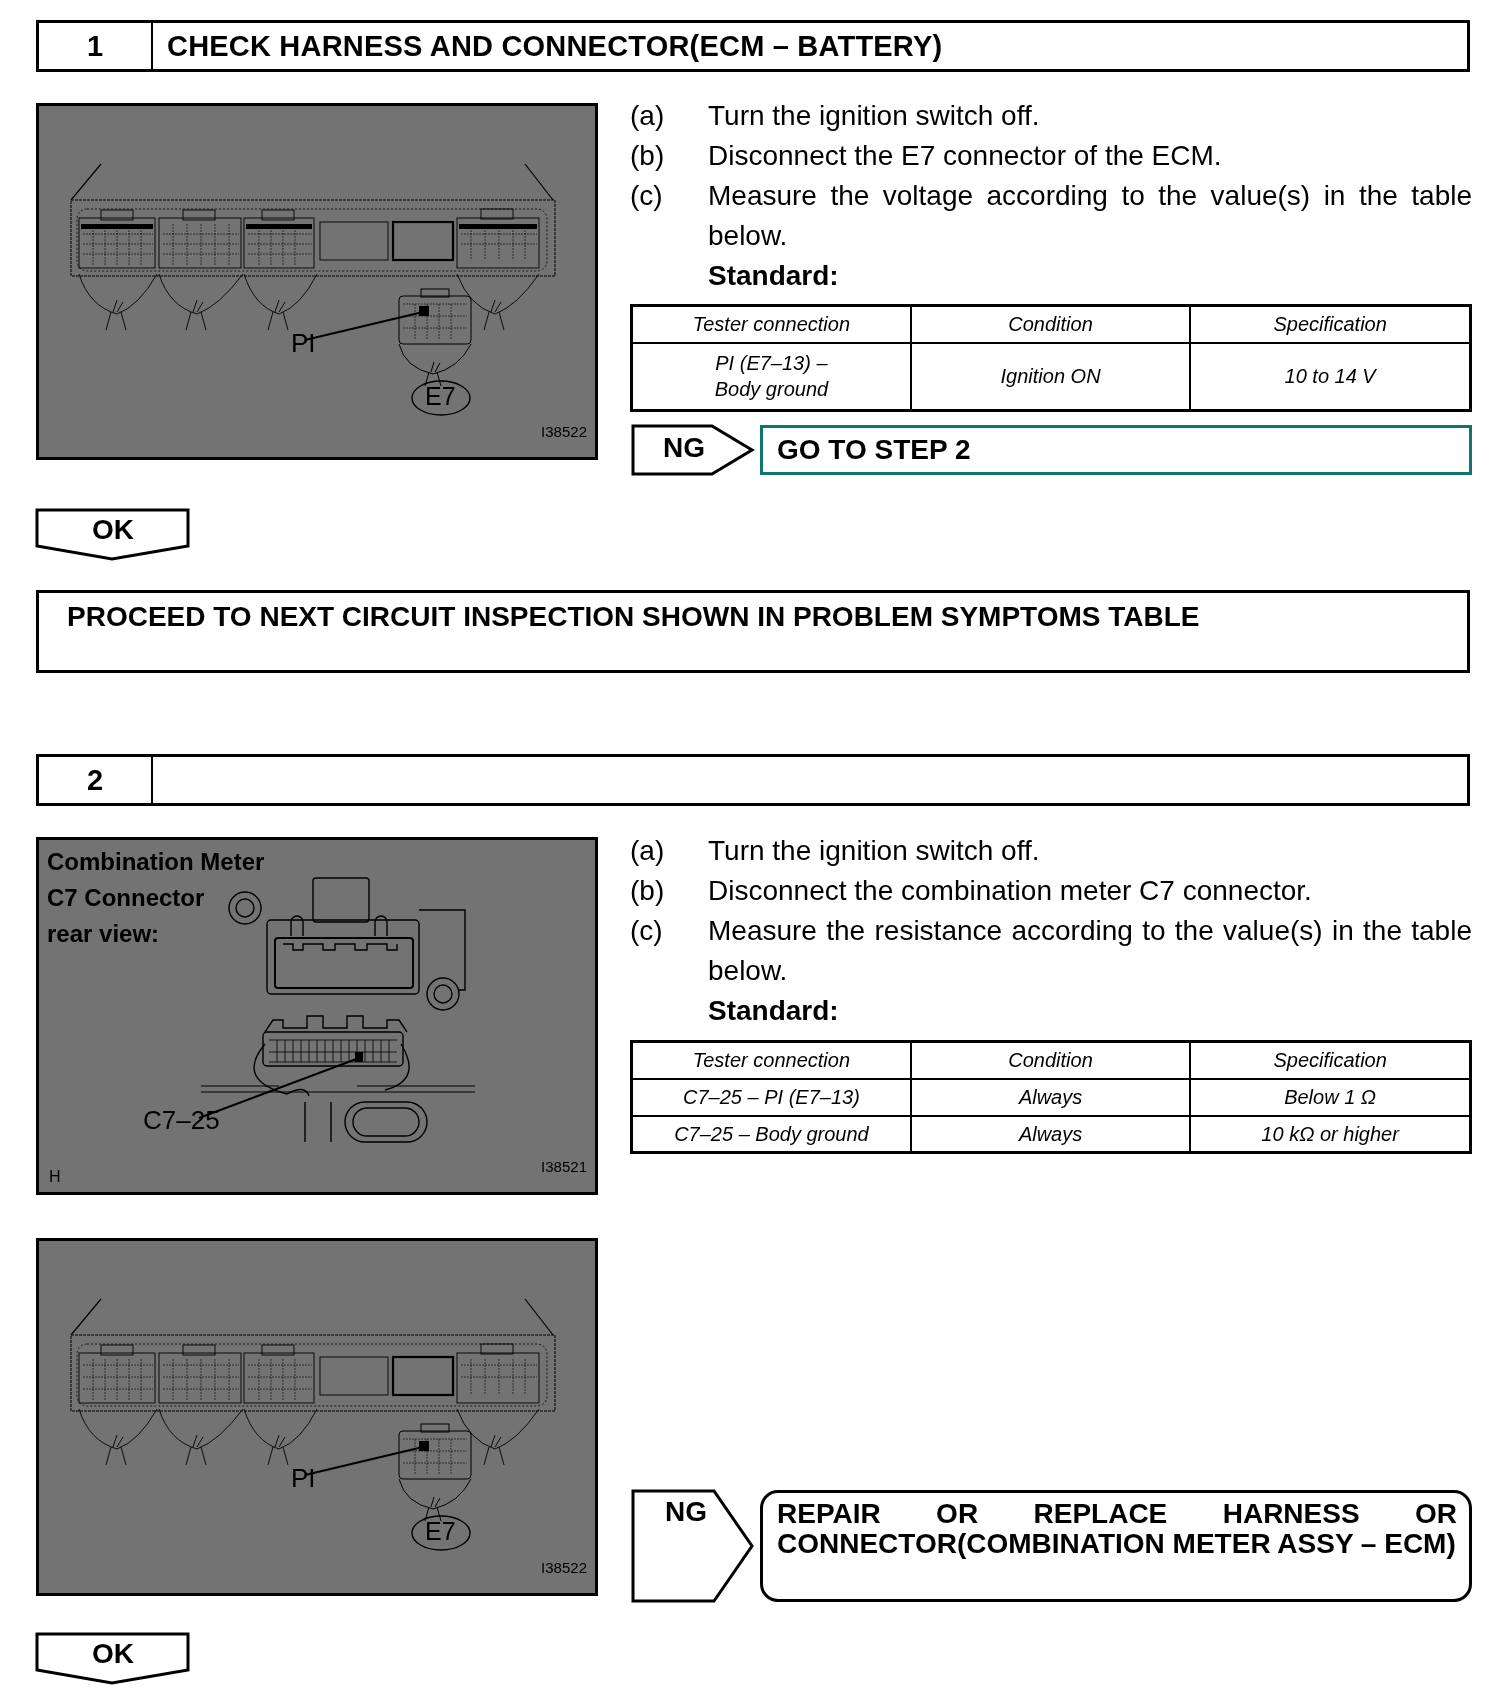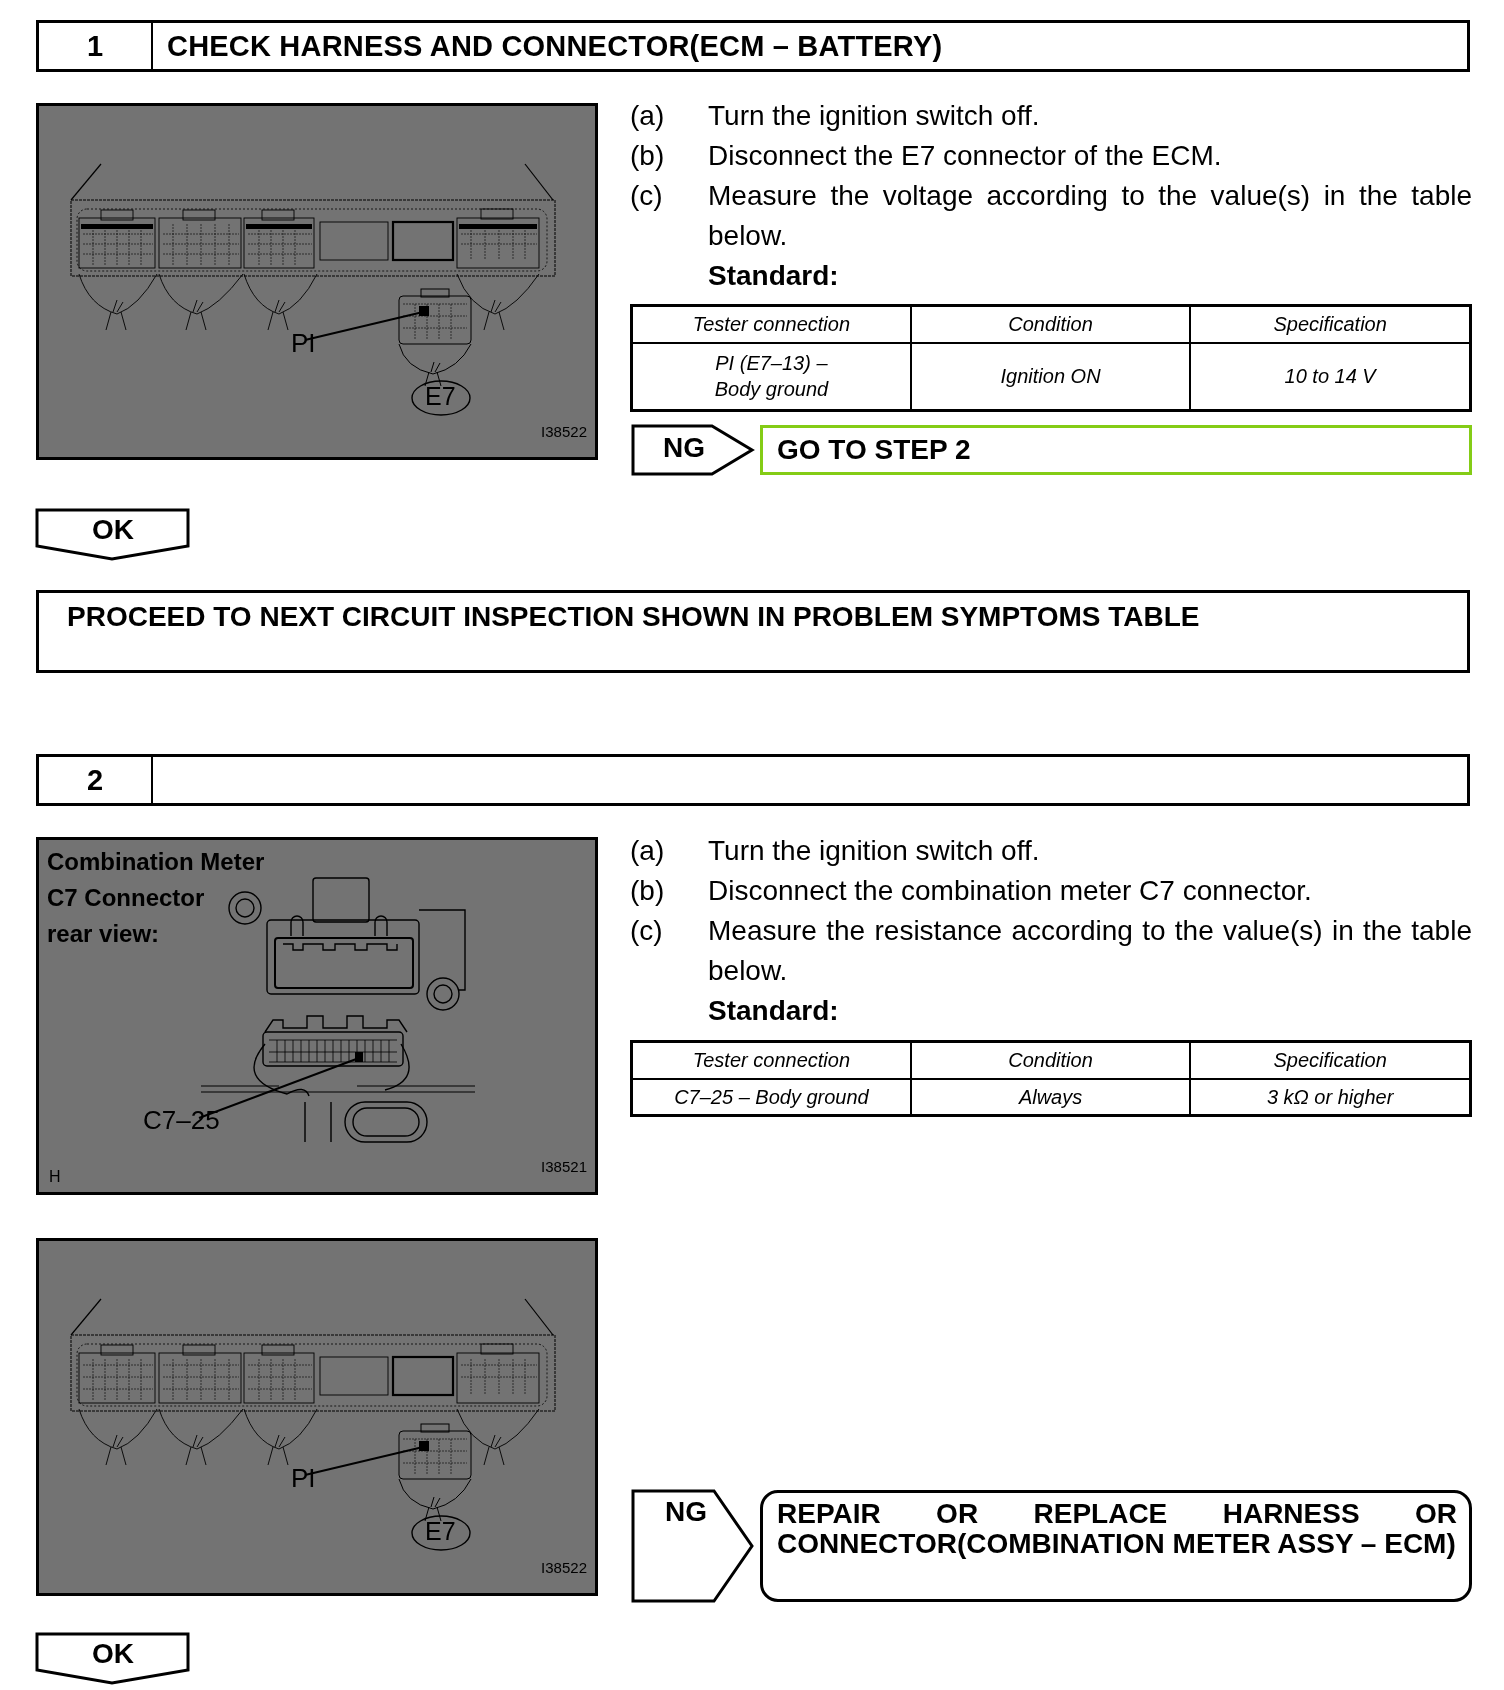--- a/index.html
+++ b/index.html
@@ -28,21 +28,21 @@
   .instr .txt { flex: 1; text-align: justify; }
   .instr .std { font-weight: bold; }
   table.spec {
     border-collapse: collapse; font-size: 20px; text-align: center; table-layout: fixed;
   }
   table.spec td, table.spec th {
     border: 2px solid #000; font-weight: normal; padding: 0 4px; line-height: 26px; font-style: italic;
   }
   table.spec { border: 3px solid #000; }
   .ng-text { font-weight: bold; font-size: 28px; position: absolute; }
-  .action-box { border: 3px solid #84cc16; font-weight: bold; font-size: 28px; }
+  .action-box { border: 3px solid #0f766e; font-weight: bold; font-size: 28px; }
   .ok-text { position: absolute; font-weight: bold; font-size: 28px; width: 100%; text-align: center; }
   .proceed { border: 3px solid #000; font-weight: bold; font-size: 28px; padding: 8px 0 4px 28px; }
   .repair { border: 3px solid #000; font-weight: bold; font-size: 28px; line-height: 30px; padding: 6px 12px 0 14px; text-align: justify; text-align-last: left; }
   .label-svg { font-family: "Liberation Sans", sans-serif; }
 </style>
 </head>
 <body>
 
 <div class="abs step-header" style="left:36px; top:20px; width:1434px;">
   <div class="step-num">1</div>
@@ -231,23 +231,28 @@
       <col style="width:33.3%">
       <col style="width:33.4%">
     </colgroup>
   <tbody>
       <tr style="height:37px;">
     <th>Tester connection</th>
     <th>Condition</th>
     <th>Specification</th>
   </tr>
   <tr style="height:37px;">
+    <td>C7–25 – PI (E7–13)</td>
+    <td>Always</td>
+    <td>Below 1 Ω</td>
+  </tr>
+  <tr style="height:37px;">
     <td>C7–25 – Body ground</td>
     <td>Always</td>
-    <td>3 kΩ or higher</td>
+    <td>10 kΩ or higher</td>
   </tr>
 </tbody>
   </table>
 
 <div class="abs figure" style="left:36px; top:1238px; width:562px; height:358px;">
   <svg width="556" height="352">
     <g>
       <line x1="32" y1="94" x2="62" y2="58" stroke="#000" stroke-width="1.2"></line>
       <line x1="514" y1="94" x2="486" y2="58" stroke="#000" stroke-width="1.2"></line>
       <rect x="32" y="94" width="484" height="76" fill="none" stroke="#000" stroke-width="1" stroke-dasharray="3,1"></rect>

